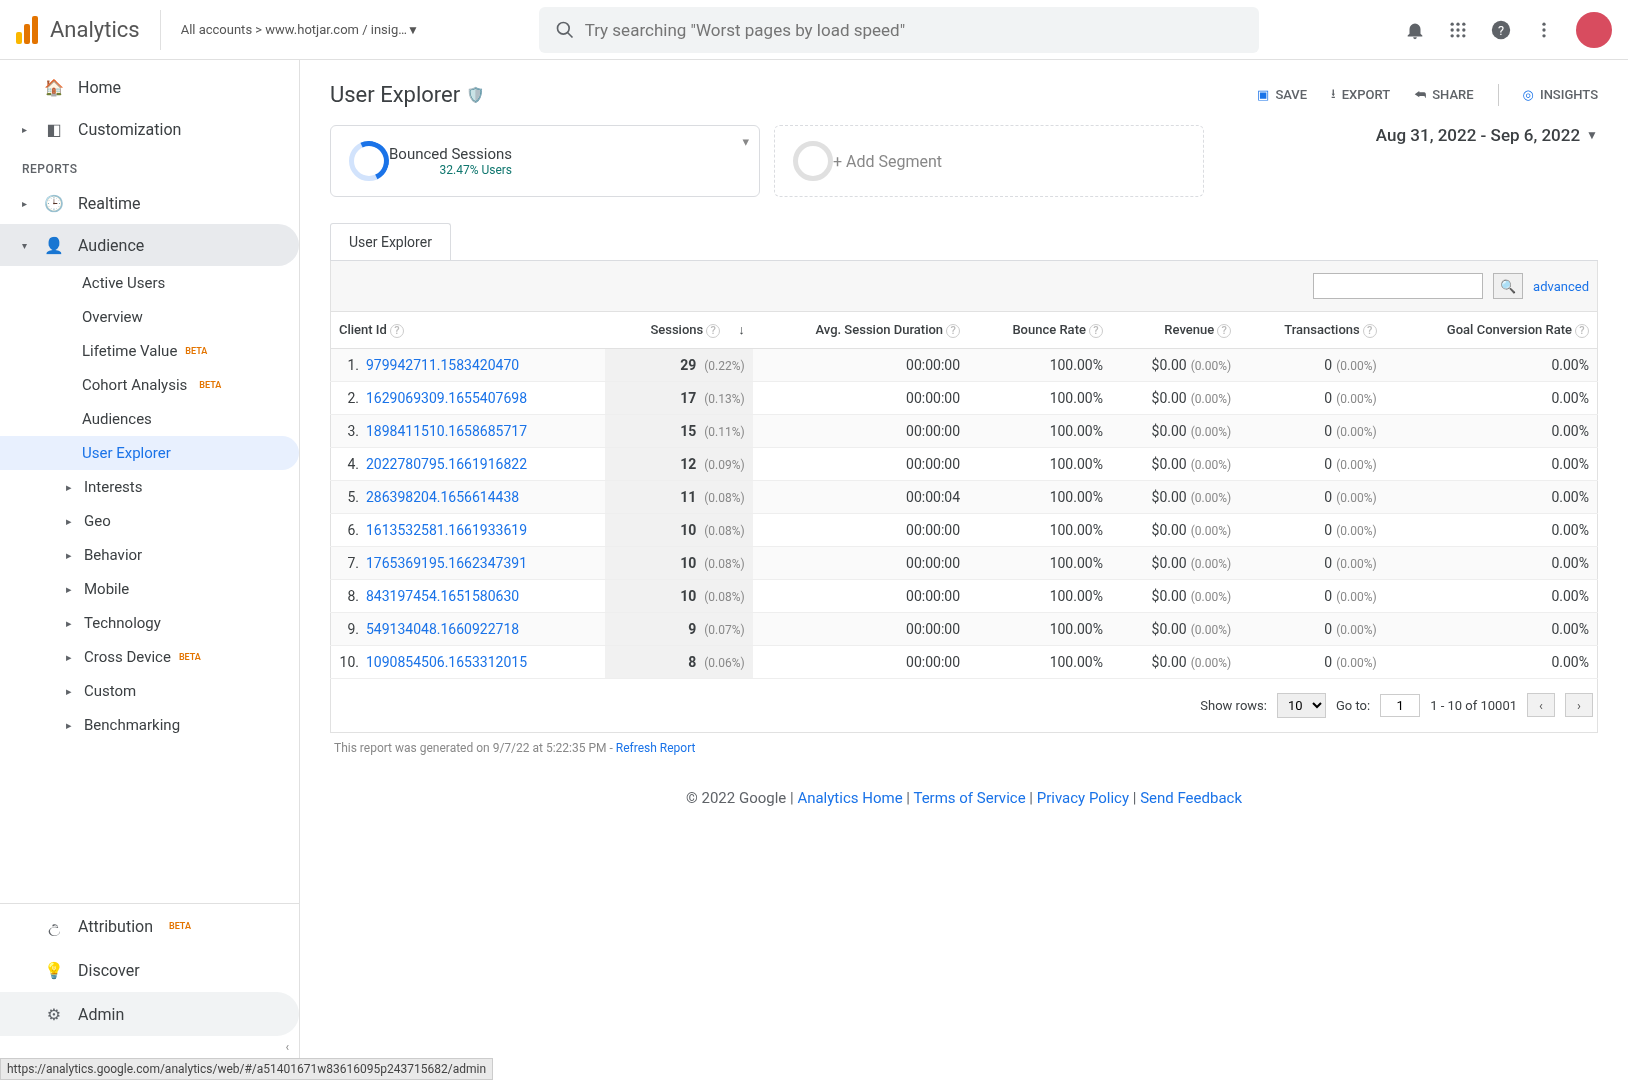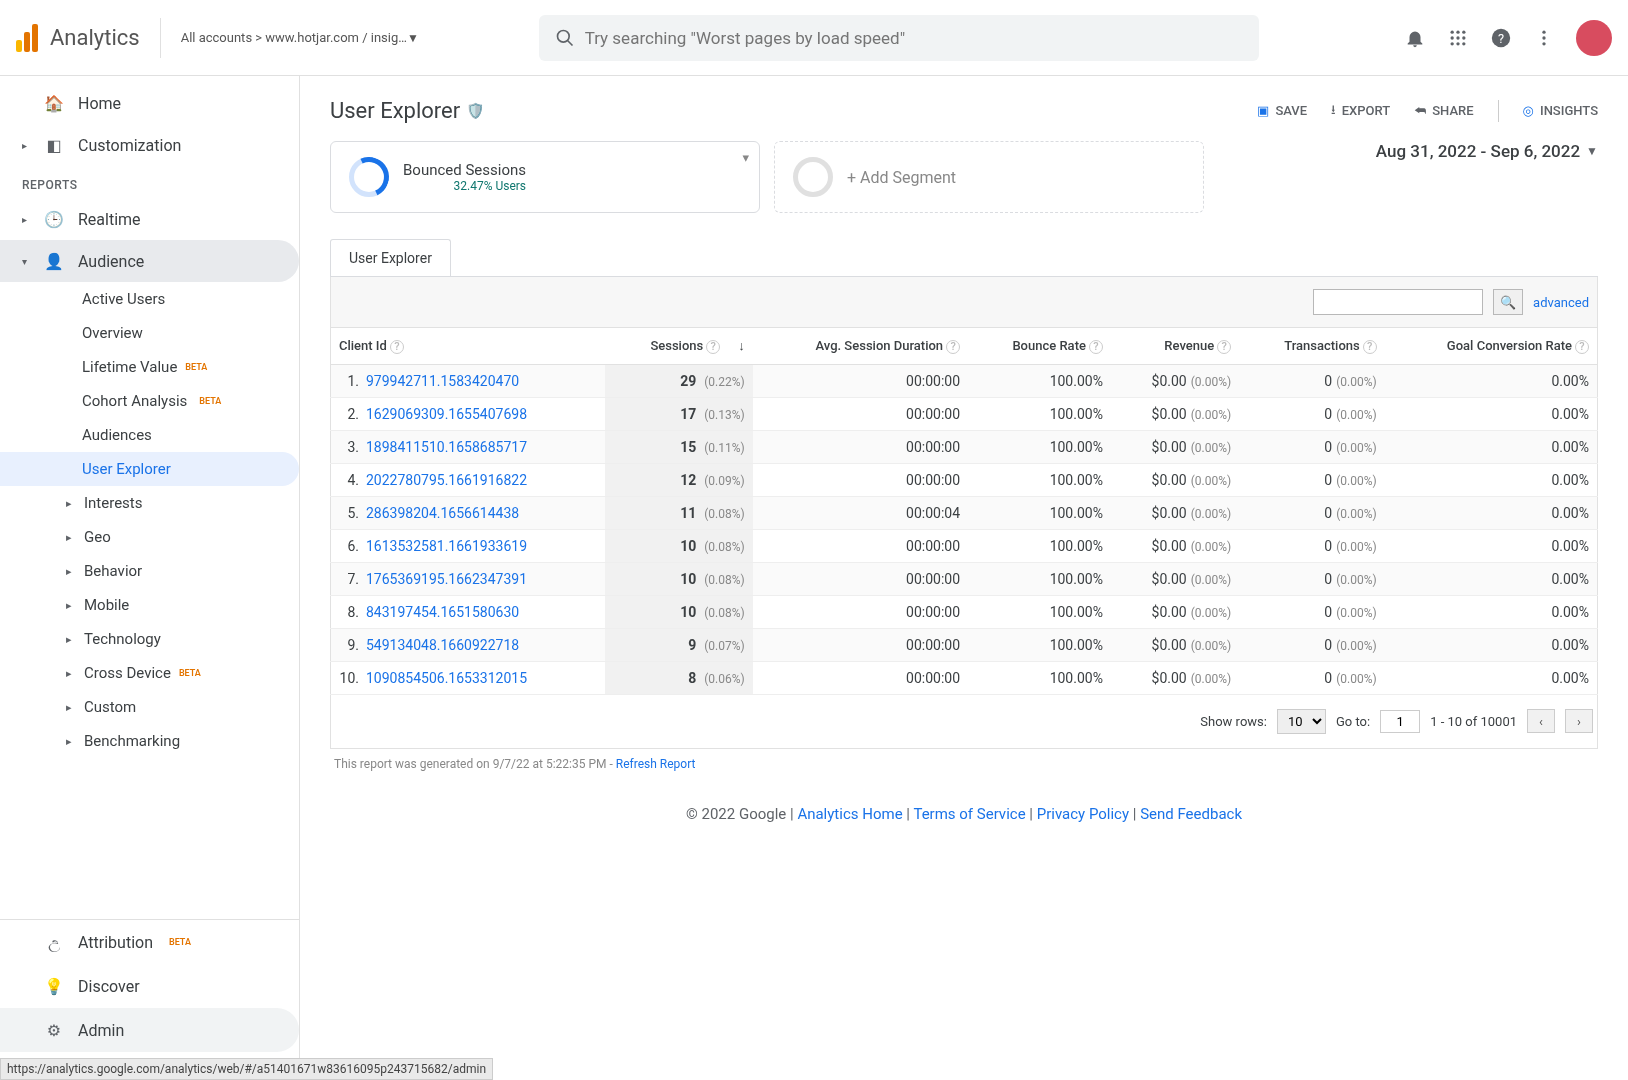--- a/index.html
+++ b/index.html
@@ -1,17 +1,17 @@
 <!DOCTYPE html>
 <html><head>
 <meta charset="utf-8">
 <style>
 *{box-sizing:border-box;margin:0;padding:0;font-family:Roboto,Arial,sans-serif;}
 body{width:1628px;height:1080px;overflow:hidden;background:#fff;position:relative;}
-.header{height:76px;border-bottom:1px solid #e0e0e0;display:flex;align-items:center;padding:0 16px;}
+.header{height:60px;border-bottom:1px solid #e0e0e0;display:flex;align-items:center;padding:0 16px;}
 .logo-block{display:flex;align-items:center;gap:12px;}
 .logo-bars{display:flex;align-items:flex-end;gap:2px;height:28px;}
 .lb1{width:6px;height:12px;background:#fab700;border-radius:2px;}
 .lb2{width:6px;height:20px;background:#e37400;border-radius:2px;}
 .lb3{width:6px;height:28px;background:#e37400;border-radius:2px;}
 .brand{font-size:22px;color:#555;}
 .vline{width:1px;height:40px;background:#e0e0e0;margin:0 20px;}
 .prop-block{display:flex;flex-direction:row;flex:0 0 340px;}
 .crumb{font-size:13px;color:#555;}
 .prop-row{display:flex;align-items:center;gap:8px;}
@@ -38,21 +38,21 @@
 .sidebar-bottom .nav-item{height:44px;}
 .content{flex:1;background:#fff;padding:22px 30px 0 30px;overflow-y:auto;}
 .page-head{display:flex;align-items:center;justify-content:space-between;}
 .page-title{font-size:22px;color:#3c4043;display:flex;align-items:center;gap:6px;}
 .shield{font-size:15px;}
 .actions{display:flex;align-items:center;gap:24px;color:#5f6368;font-size:13px;font-weight:500;}
 .actions .act{display:flex;align-items:center;gap:6px;cursor:pointer;}
 .insights-divider{width:1px;height:22px;background:#ccc;}
 .seg-date-row{display:flex;justify-content:space-between;align-items:flex-start;margin-top:18px;}
 .segments{display:flex;gap:14px;}
-.seg-card{width:430px;height:72px;border-radius:6px;display:flex;align-items:center;padding:0 18px;gap:14px;position:relative;}
+.seg-card{width:430px;height:72px;border-radius:6px;display:flex;align-items:center;padding:0 18px;position:relative;}
 .seg-card.solid{border:1px solid #dadce0;}
 .seg-card.dashed{border:1px dashed #dadce0;color:#888;}
 .donut{width:40px;height:40px;border-radius:50%;border:5px solid #d2e3fc;position:relative;}
 .donut::after{content:"";position:absolute;inset:-5px;border-radius:50%;border:5px solid transparent;border-top-color:#1a73e8;border-right-color:#1a73e8;transform:rotate(20deg);}
 .donut.empty{border-color:#e0e0e0;}
 .donut.empty::after{display:none;}
 .seg-text .seg-t{font-size:15px;color:#3c4043;}
 .seg-text .seg-s{font-size:12px;color:#0f766e;text-align:right;}
 .seg-drop{position:absolute;top:8px;right:10px;color:#888;font-size:13px;}
 .date-range{font-size:17px;color:#3c4043;display:flex;align-items:center;gap:6px;font-weight:500;}

